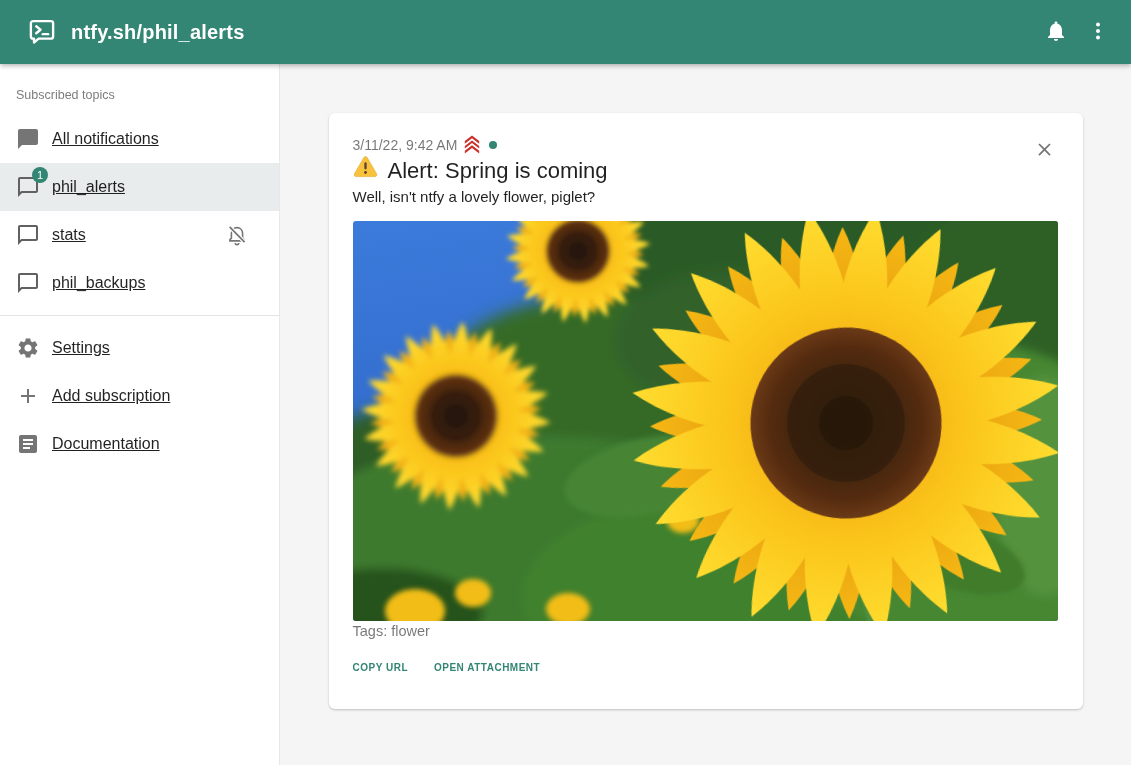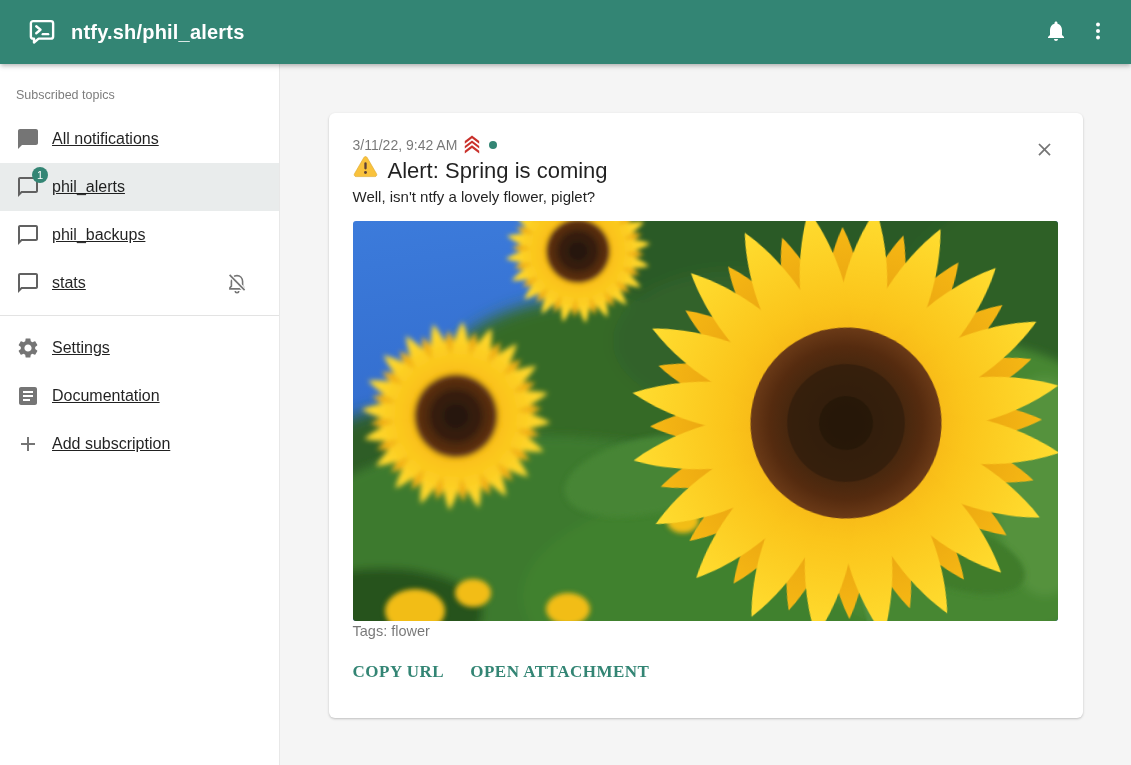--- a/index.html
+++ b/index.html
@@ -46,22 +46,22 @@
   .dot { width: 8px; height: 8px; border-radius: 50%; background: #338574; margin-left: 8px; }
   .close-btn { position: absolute; top: 25px; right: 25px; width: 26px; height: 26px; border: none;
                background: none; cursor: pointer; display: flex; align-items: center; justify-content: center; }
   .card-title { display: flex; align-items: flex-end; gap: 10px; 
                 font-size: 22px; font-weight: normal; color: rgba(0,0,0,.87); }
   .card-body { margin-top: 4px; font-size: 15px; color: rgba(0,0,0,.87); }
   .attachment { margin-top: 16px; width: 705px; height: 400px; border-radius: 3px; overflow: hidden;
                 cursor: pointer; line-height: 0; }
   .tags { margin-top: 2px; font-size: 14.5px; color: rgba(0,0,0,.54); }
   .actions { margin-top: 21px; display: flex; gap: 26px; }
-  .text-btn { background: none; border: none; cursor: pointer; color: #338574; font-family: Liberation Serif, serif;
-              font-size: 17px; font-weight: bold; letter-spacing: .5px; padding: 2px 0; }
+  .text-btn { background: none; border: none; cursor: pointer; color: #338574; font-family: Liberation Sans, sans-serif;
+              font-size: 10px; font-weight: bold; letter-spacing: .5px; padding: 2px 0; }
 </style>
 </head>
 <body>
 
 <div class="app">
 
   <header class="appbar">
     <span class="logo">
       <svg viewBox="0 0 24 24" width="30" height="30">
         <path d="M4.9 3.3h14.2c1 0 1.8.8 1.8 1.8v10.4c0 1-.8 1.8-1.8 1.8H9.3l-3.7 3.1v-3.1h-.7c-1 0-1.8-.8-1.8-1.8V5.1c0-1 .8-1.8 1.8-1.8z" fill="none" stroke="#fff" stroke-width="1.9" stroke-linejoin="round"></path>
@@ -112,67 +112,67 @@
         </span>
         <span class="nav-label">phil_alerts</span>
       </div>
 
       <div class="nav-item">
         <span class="nav-icon">
           <svg viewBox="0 0 24 24" width="24" height="24" fill="#616161">
             <path fill-rule="evenodd" d="M20 2H4c-1.1 0-2 .9-2 2v18l4-4h14c1.1 0 2-.9 2-2V4c0-1.1-.9-2-2-2zm0 14H5.17L4 17.17V4h16v12z"></path>
           </svg>
         </span>
-        <span class="nav-label">phil_backups</span>
-      </div>
-
-      <div class="nav-item">
-        <span class="nav-icon">
-          <svg viewBox="0 0 24 24" width="24" height="24" fill="#616161">
-            <path fill-rule="evenodd" d="M20 2H4c-1.1 0-2 .9-2 2v18l4-4h14c1.1 0 2-.9 2-2V4c0-1.1-.9-2-2-2zm0 14H5.17L4 17.17V4h16v12z"></path>
-          </svg>
-        </span>
         <span class="nav-label">stats</span>
         <span class="mute-icon">
           <svg viewBox="0 0 24 24" width="24" height="24">
             <path d="M12 4.6c-3.1 0-5.6 2.3-5.6 6v4.5L4.9 16.7v1.2h14.2v-1.2l-1.5-1.6v-4.5c0-3.7-2.5-6-5.6-6z" fill="none" stroke="#757575" stroke-width="1.6"></path>
             <path d="M10.3 20a1.7 1.7 0 0 0 3.4 0" fill="none" stroke="#757575" stroke-width="1.6"></path>
             <line x1="4.2" y1="3.4" x2="20" y2="19.6" stroke="#fff" stroke-width="4.2"></line>
             <line x1="4.6" y1="3.8" x2="19.6" y2="19.2" stroke="#757575" stroke-width="1.7"></line>
           </svg>
         </span>
       </div>
 
+      <div class="nav-item">
+        <span class="nav-icon">
+          <svg viewBox="0 0 24 24" width="24" height="24" fill="#616161">
+            <path fill-rule="evenodd" d="M20 2H4c-1.1 0-2 .9-2 2v18l4-4h14c1.1 0 2-.9 2-2V4c0-1.1-.9-2-2-2zm0 14H5.17L4 17.17V4h16v12z"></path>
+          </svg>
+        </span>
+        <span class="nav-label">phil_backups</span>
+      </div>
+
       <div class="divider"></div>
 
       <div class="nav-item">
         <span class="nav-icon">
           <svg viewBox="0 0 24 24" width="24" height="24" fill="#757575">
             <path d="M19.14 12.94c.04-.3.06-.61.06-.94 0-.32-.02-.64-.07-.94l2.03-1.58c.18-.14.23-.41.12-.61l-1.92-3.32c-.12-.22-.37-.29-.59-.22l-2.39.96c-.5-.38-1.03-.7-1.62-.94l-.36-2.54c-.04-.24-.24-.41-.48-.41h-3.84c-.24 0-.43.17-.47.41l-.36 2.54c-.59.24-1.13.57-1.62.94l-2.39-.96c-.22-.08-.47 0-.59.22L2.74 8.87c-.12.21-.08.47.12.61l2.03 1.58c-.05.3-.09.63-.09.94s.02.64.07.94l-2.03 1.58c-.18.14-.23.41-.12.61l1.92 3.32c.12.22.37.29.59.22l2.39-.96c.5.38 1.03.7 1.62.94l.36 2.54c.05.24.24.41.48.41h3.84c.24 0 .44-.17.47-.41l.36-2.54c.59-.24 1.13-.56 1.62-.94l2.39.96c.22.08.47 0 .59-.22l1.92-3.32c.12-.22.07-.47-.12-.61l-2.01-1.58zM12 15.6c-1.98 0-3.6-1.62-3.6-3.6s1.62-3.6 3.6-3.6 3.6 1.62 3.6 3.6-1.62 3.6-3.6 3.6z"></path>
           </svg>
         </span>
         <span class="nav-label">Settings</span>
       </div>
 
       <div class="nav-item">
         <span class="nav-icon">
           <svg viewBox="0 0 24 24" width="24" height="24" fill="#757575">
+            <path d="M19 13h-6v6h-2v-6H5v-2h6V5h2v6h6v2z"></path>
+          </svg>
+        </span>
+        <span class="nav-label">Add subscription</span>
+      </div>
+
+      <div class="nav-item">
+        <span class="nav-icon">
+          <svg viewBox="0 0 24 24" width="24" height="24" fill="#757575">
             <path d="M19 3H5c-1.1 0-2 .9-2 2v14c0 1.1.9 2 2 2h14c1.1 0 2-.9 2-2V5c0-1.1-.9-2-2-2zM14 17H7v-2h7v2zm3-4H7v-2h10v2zm0-4H7V7h10v2z"></path>
           </svg>
         </span>
         <span class="nav-label">Documentation</span>
-      </div>
-
-      <div class="nav-item">
-        <span class="nav-icon">
-          <svg viewBox="0 0 24 24" width="24" height="24" fill="#757575">
-            <path d="M19 13h-6v6h-2v-6H5v-2h6V5h2v6h6v2z"></path>
-          </svg>
-        </span>
-        <span class="nav-label">Add subscription</span>
       </div>
     </aside>
 
     <main class="main">
       <article class="card">
 
         <div class="meta-row">
           <time>3/11/22, 9:42 AM</time>
           <span class="prio">
             <svg viewBox="0 0 20 22" width="18" height="20" fill="#c9312b">

